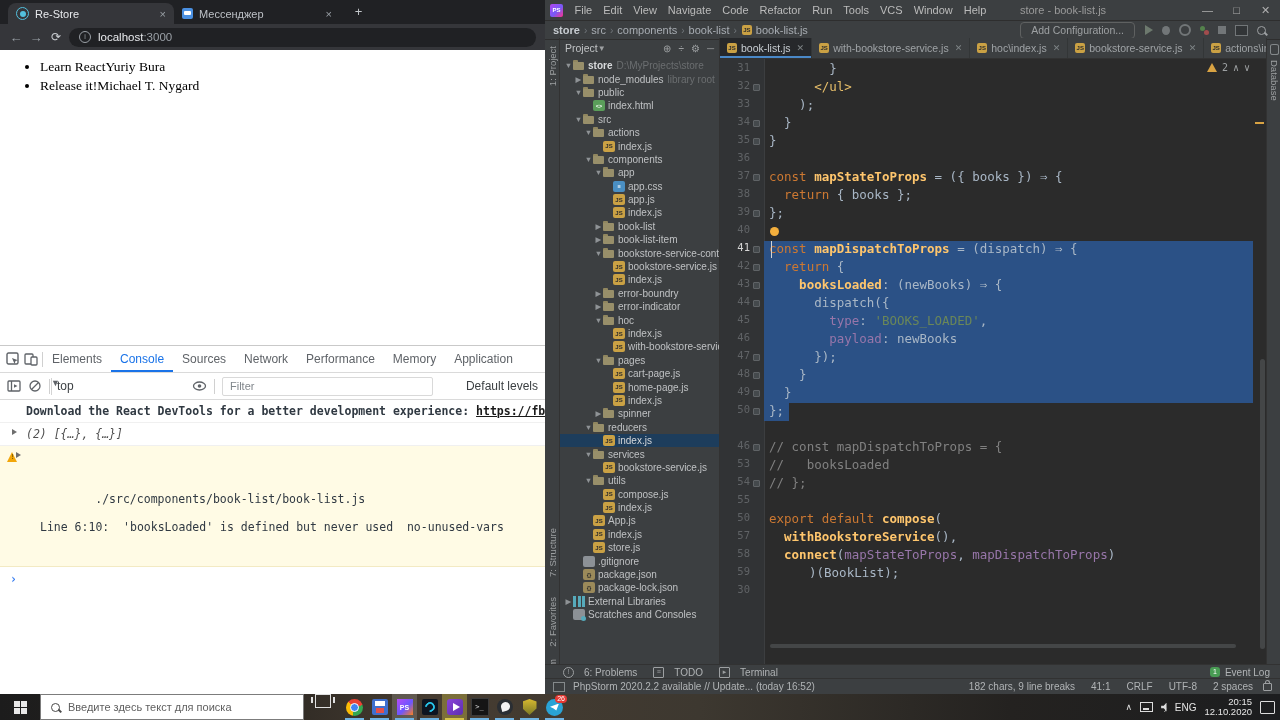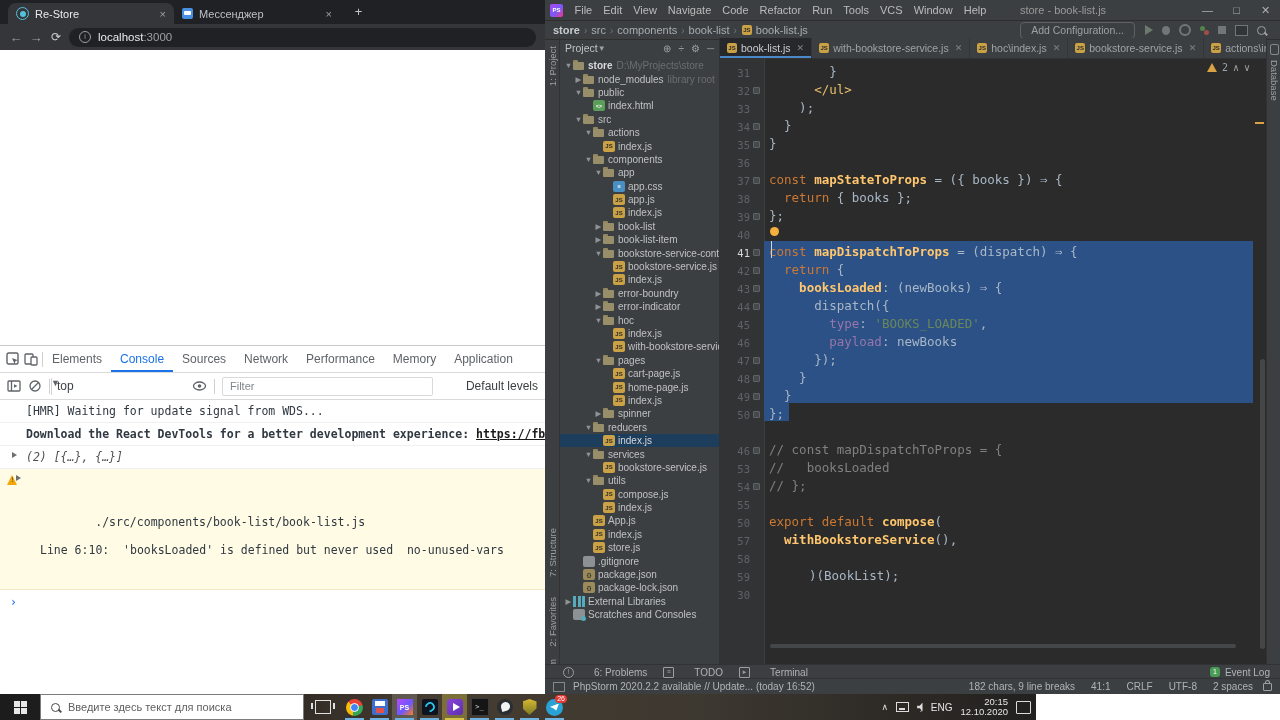--- a/index.html
+++ b/index.html
@@ -111,50 +111,50 @@
 
   .editorzone{flex:1;display:flex;flex-direction:column;background:#2b2b2b;min-width:0;position:relative}
   .etabs{height:20px;background:#3c3f41;display:flex;align-items:stretch;border-bottom:1px solid #323232;font-size:10.5px;color:#9fa3a6;overflow:hidden;flex:none}
   .etab{display:flex;align-items:center;gap:4px;padding:0 7px;border-right:1px solid #333637;flex:none}
   .etab.active{background:#26282b;box-shadow:inset 0 -2px 0 #4a88c7;color:#c8cdd2}
   .etab .x{color:#7e8486;font-size:9px;margin-left:2px}
   .etab .ticon{width:10px;height:10px;margin-right:0}
   .ecode{flex:1;position:relative;font-family:"DejaVu Sans Mono",monospace;font-size:12.5px;overflow:hidden}
   .gutterbg{position:absolute;left:0;top:0;bottom:0;width:44px;background:#313335;border-right:1px solid #3c3e40}
   .selband{position:absolute;background:#2b5186;z-index:1}
-  .cline{position:absolute;left:0;right:0;height:18px;display:flex;align-items:flex-end;z-index:2}
+  .cline{position:absolute;left:0;right:0;height:18px;display:flex;align-items:flex-start;z-index:2}
   .lnum{width:30px;text-align:right;color:#606366;font-size:10.5px;flex:none}
   .lnum.cur{color:#d6d6d6}
   .fold{width:13px;flex:none;text-align:center}
   .fold.on::after{content:"";display:inline-block;width:5px;height:5px;border:1px solid #5f6366;background:#44494c;border-radius:1px}
   .ctext{padding-left:6px;white-space:pre}
   .tok-pl{color:#a9b7c6}.tok-k{color:#cc7832}.tok-fn{color:#ffc66d;font-weight:bold}
   .tok-str{color:#6a8759}.tok-prop{color:#9876aa}.tok-cm{color:#808080}.tok-tag{color:#e8bf6a}
   .caret{position:absolute;left:51px;width:1px;height:17px;background:#d4d4d4;z-index:3}
   .bulb{position:absolute;left:50px;width:9px;height:9px;border-radius:50%;background:#f4af3d;z-index:3}
   .warnwidget{position:absolute;top:3px;right:16px;display:flex;align-items:center;gap:5px;color:#9da0a2;font-size:10px;z-index:4}
   .ww-tri{width:0;height:0;border-left:5px solid transparent;border-right:5px solid transparent;border-bottom:9px solid #d9a343}
   .errdash{position:absolute;right:2px;top:63px;width:9px;height:2px;background:#d9a343;z-index:4}
   .vscroll{position:absolute;right:1px;top:300px;height:290px;width:5px;background:#5a5d5f;opacity:.55;border-radius:3px;z-index:4}
   .hscroll{position:absolute;left:50px;right:30px;bottom:17px;height:4px;background:#5a5d5f;opacity:.55;border-radius:2px;z-index:4}
 
   .twbar{position:absolute;left:0;right:0;bottom:15px;height:14px;display:flex;align-items:center;gap:16px;padding:0 10px 0 18px;background:#3c3f41;border-top:1px solid #323232;font-size:10px;color:#b0b3b5}
-  .twitem{display:flex;align-items:center;gap:20px}
+  .twitem{display:flex;align-items:center;gap:10px}
   .twico{width:9px;height:9px;border:1px solid #9da0a2;border-radius:50%;font-size:7px;line-height:8px;text-align:center;color:#9da0a2}
   .twico.sq{border-radius:1px}
   .eventlog{margin-left:auto;display:flex;align-items:center;gap:5px}
   .evbadge{width:10px;height:10px;border-radius:3px;background:#499c54;color:#fff;font-size:7px;line-height:10px;text-align:center}
   .statusbar{position:absolute;left:0;right:0;bottom:0;height:15px;display:flex;align-items:center;padding:0 8px;background:#3c3f41;border-top:1px solid #323232;font-size:10px;color:#b0b3b5;gap:8px}
   .sb-ico{width:10px;height:8px;border:1px solid #84898b}
   .sb-right{margin-left:auto;display:flex;gap:16px;align-items:center}
   .sb-lock{width:7px;height:6px;border:1px solid #9da0a2;border-radius:1px;position:relative;margin-left:2px}
   .sb-lock::before{content:"";position:absolute;left:1px;top:-4px;width:3px;height:3px;border:1px solid #9da0a2;border-bottom:none;border-radius:3px 3px 0 0}
 
   
-  .taskbar{position:absolute;left:0;top:694px;width:1036px;height:26px;display:flex;align-items:center;color:#e6e6e6;background:linear-gradient(90deg,#1c1c1c 0,#272420 230px,#463c31 430px,#3d3830 700px,#242220 1010px,#1c1d1f 1280px)}
+  .taskbar{position:absolute;left:0;top:694px;width:1280px;height:26px;display:flex;color:#e6e6e6;background:linear-gradient(90deg,#1c1c1c 0,#272420 230px,#463c31 430px,#3d3830 700px,#242220 1010px,#1c1d1f 1280px)}
   .start{width:40px;height:100%;display:flex;align-items:center;justify-content:center;flex:none}
   .winlogo{display:grid;grid-template-columns:6px 6px;grid-template-rows:6px 6px;gap:1px}
   .winlogo span{background:#e8e8e8}
   .tsearch{width:242px;height:24px;background:#fff;border:1px solid #7c7c7c;display:flex;align-items:center;gap:8px;padding:0 10px;color:#5f5f5f;font-size:11px;flex:none}
   .tsmag{width:7px;height:7px;border:1.5px solid #4a4a4a;border-radius:50%;position:relative;flex:none}
   .tsmag::after{content:"";position:absolute;left:6px;top:6px;width:4px;height:1.5px;background:#4a4a4a;transform:rotate(45deg)}
   .taskview{width:14px;height:12px;border:1px solid #e0e0e0;margin:0 11px;position:relative;flex:none}
   .taskview::before,.taskview::after{content:"";position:absolute;top:2px;width:2px;height:6px;background:#e0e0e0}
   .taskview::before{left:-5px}.taskview::after{right:-5px}
   .ticons{display:flex;height:100%}
@@ -210,20 +210,26 @@
     </div>
     <div class="btoolbar">
       <span class="navarr">←</span>
       <span class="navarr">→</span>
       <span class="reload">⟳</span>
       <div class="urlbar">
         <span class="infoicon">i</span>
         <span><span class="urlhost">localhost</span><span class="urlport">:3000</span></span>
       </div>
     </div>
+    <div class="page">
+      <ul>
+        <li>Learn ReactYuriy Bura</li>
+        <li>Release it!Michael T. Nygard</li>
+      </ul>
+    </div>
 
     <div class="devtools">
       <div class="dtrow dttabs">
         <svg width="14" height="14" style="flex:none;margin:0 4px">
             <rect x="1" y="1" width="11" height="11" rx="1.5" fill="none" stroke="#5f6368" stroke-width="1.4"></rect>
             <path d="M6 6l6 2.2-2.5 .9L8.6 12z" fill="#5f6368"></path>
           </svg>
         <svg width="14" height="14" style="flex:none;margin-right:4px">
             <rect x="1" y="2" width="8" height="10" rx="1" fill="none" stroke="#5f6368" stroke-width="1.3"></rect>
             <rect x="7" y="5" width="6" height="8" rx="1" fill="#fff" stroke="#5f6368" stroke-width="1.3"></rect>
@@ -258,21 +264,20 @@
             <ellipse cx="7.5" cy="6" rx="6" ry="4" fill="none" stroke="#5f6368" stroke-width="1.3"></ellipse>
             <circle cx="7.5" cy="6" r="1.8" fill="#5f6368"></circle>
           </svg>
         <span class="dtsep"></span>
         <div class="dtfilter">
             <span>Filter</span>
           </div>
         <span class="dtlevels">Default levels</span>
       </div>
       <div class="console">
-        <div class="crow"><span>[HMR] Waiting for update signal from WDS...</span></div>
         <div class="crow bold"><span>Download the React DevTools for a better development experience: </span><a>https://fb.me/</a></div>
         <div class="crow preview"><span class="tri"></span><span>(2) [{…}, {…}]</span></div>
         <div class="crow cwarn">
           <span class="warn-tri"></span>
           <span class="tri" style="left:16px"></span>
           <span>./src/components/book-list/book-list.js</span>
           <span class="l2">Line 6:10:  'booksLoaded' is defined but never used  no-unused-vars</span>
         </div>
         <div class="cprompt">›</div>
       </div>
@@ -729,20 +734,21 @@
               <span class="ctext"><span class="tok-k">export default </span><span class="tok-fn">compose</span><span class="tok-pl">(</span></span>
             </div>
             <div class="cline" style="top: 470px;">
               <span class="lnum">57</span>
               <span class="fold"></span>
               <span class="ctext"><span class="tok-pl">  </span><span class="tok-fn">withBookstoreService</span><span class="tok-pl">(),</span></span>
             </div>
             <div class="cline" style="top: 488px;">
               <span class="lnum">58</span>
               <span class="fold"></span>
+              <span class="ctext"><span class="tok-pl">  </span><span class="tok-fn">connect</span><span class="tok-pl">(</span><span class="tok-prop">mapStateToProps</span><span class="tok-pl">, </span><span class="tok-prop">mapDispatchToProps</span><span class="tok-pl">)</span></span>
             </div>
             <div class="cline" style="top: 506px; gap: 20px;">
               <span class="lnum">59</span>
               <span class="fold"></span>
               <span class="ctext"><span class="tok-pl">)(BookList);</span></span>
             </div>
             <div class="cline" style="top: 524px;">
               <span class="lnum">30</span>
               <span class="fold"></span>
               <span class="ctext"></span>

